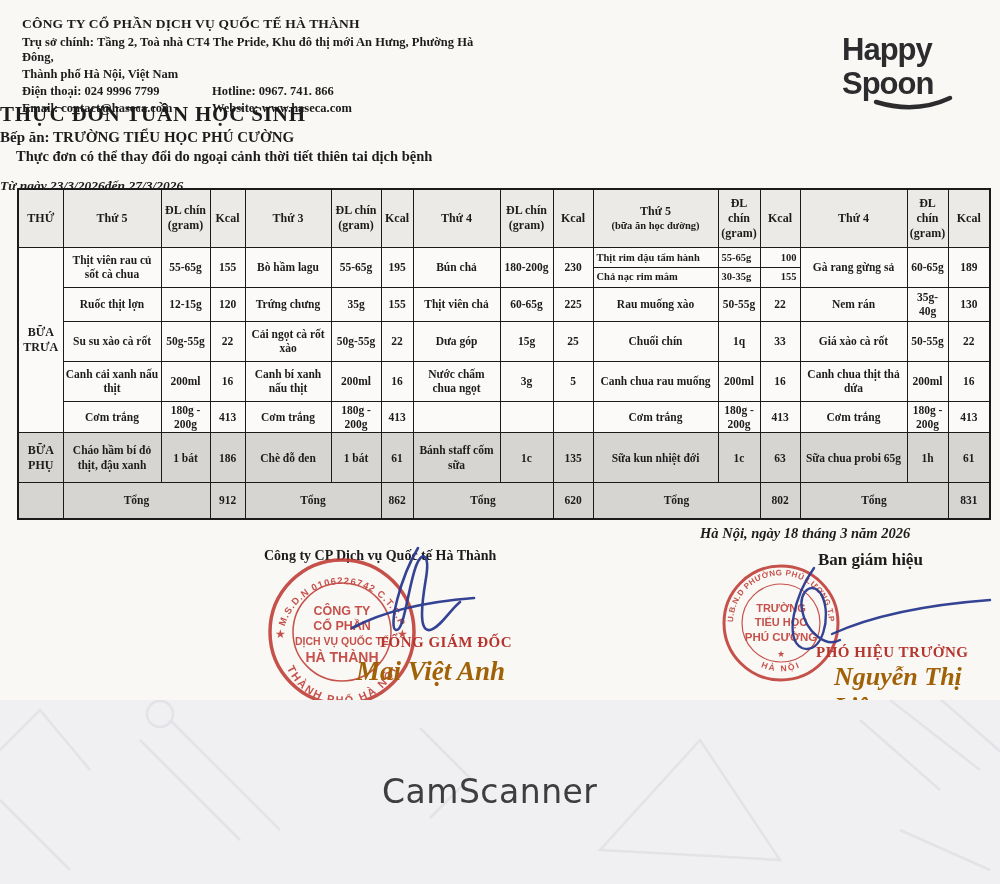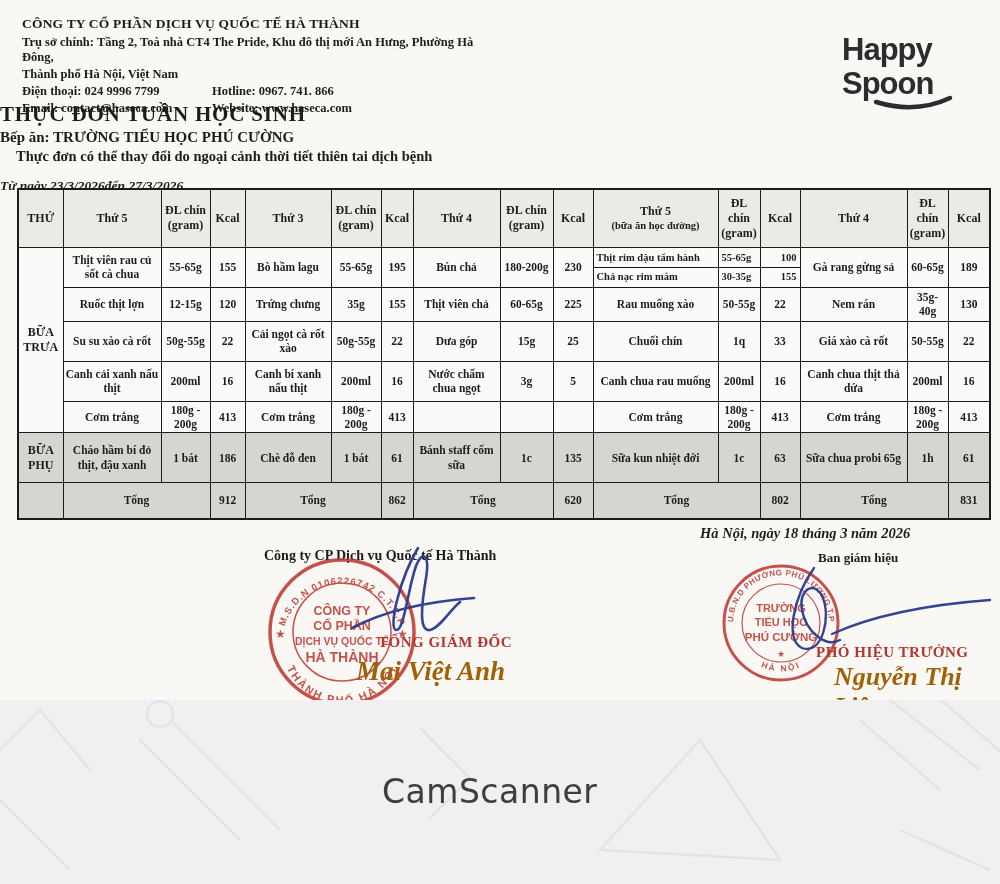--- a/index.html
+++ b/index.html
@@ -31,21 +31,21 @@
   .mt td.daycol{font-size:12px;}
   .mt tr.shade td{background:#d7d5d1;}
   .mt td.split-td{padding:0;}
   .split{display:flex;flex-direction:column;height:38px;}
   .split>div{flex:1;display:flex;align-items:center;padding:0 3px;font-size:10.5px;}
   .split>div.top{border-bottom:1px solid #1b1b1b;}
   .split .num{justify-content:flex-end;}
   
   .placedate{position:absolute;left:700px;top:525px;font-size:14.5px;font-weight:bold;font-style:italic;}
   .sig-head-left{position:absolute;left:264px;top:548px;font-size:14px;font-weight:bold;}
-  .sig-head-right{position:absolute;left:818px;top:550px;font-size:13px;font-weight:bold;}
+  .sig-head-right{position:absolute;left:818px;top:550px;font-size:17px;font-weight:bold;}
   .stamp-left{position:absolute;left:266px;top:556px;opacity:.88;}
   .stamp-right{position:absolute;left:720px;top:562px;opacity:.88;}
   .sign-left{position:absolute;left:322px;top:544px;opacity:.95;}
   .sign-right{position:absolute;left:736px;top:556px;opacity:.95;}
   .role{position:absolute;font-size:15px;font-weight:bold;color:#b6352e;letter-spacing:.5px;}
   .role.l{left:378px;top:634px;}
   .role.r{left:816px;top:644px;}
   .sname{position:absolute;font-size:27px;font-weight:bold;font-style:italic;color:#a16207;}
   .sname.l{left:356px;top:656px;}
   .sname.r{left:834px;top:662px;font-size:26px;}

